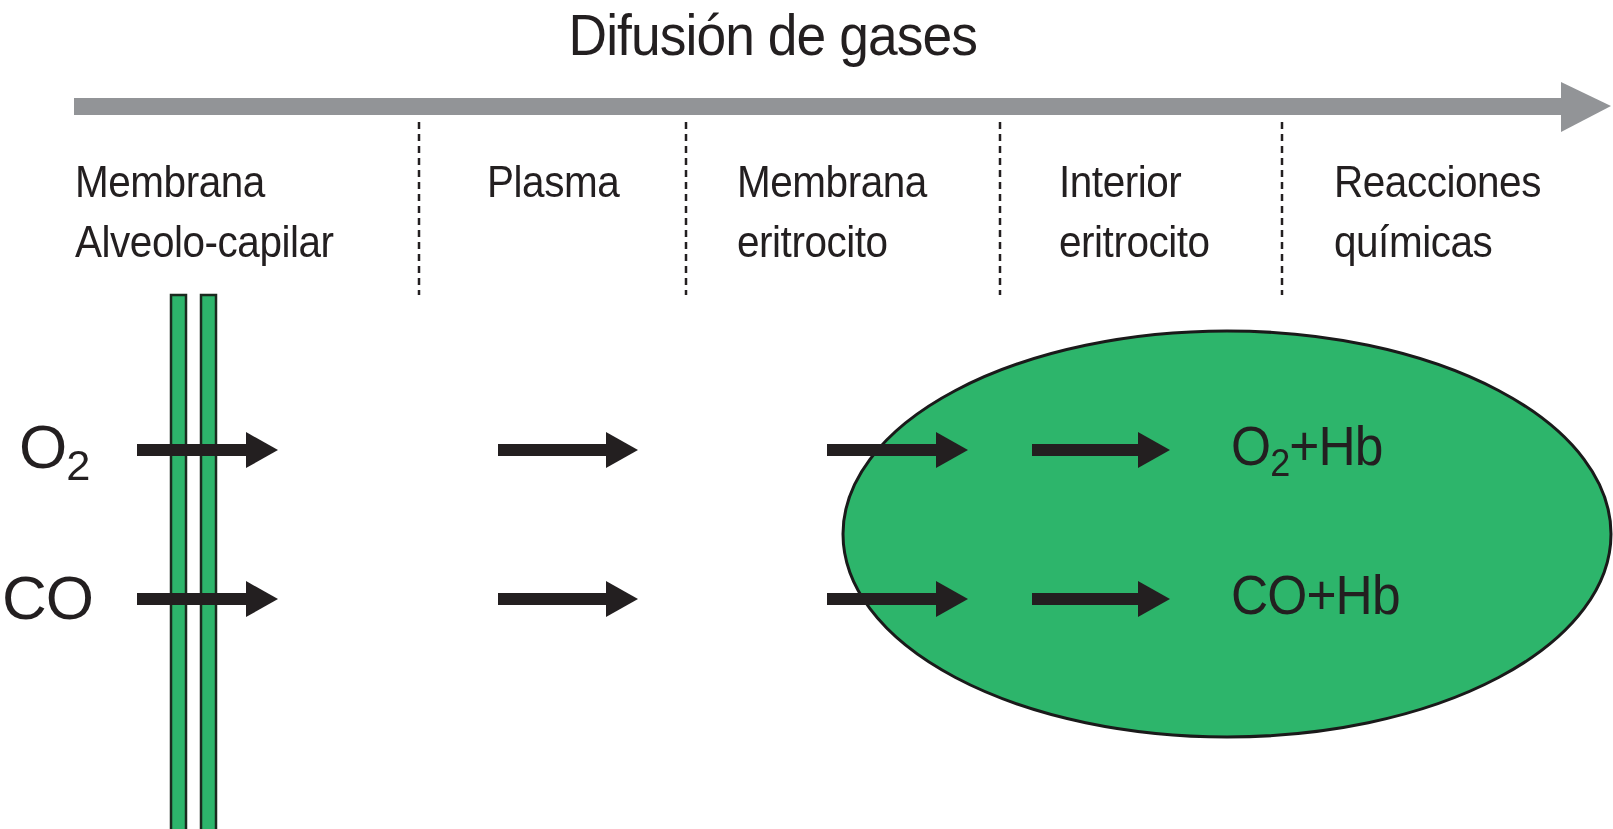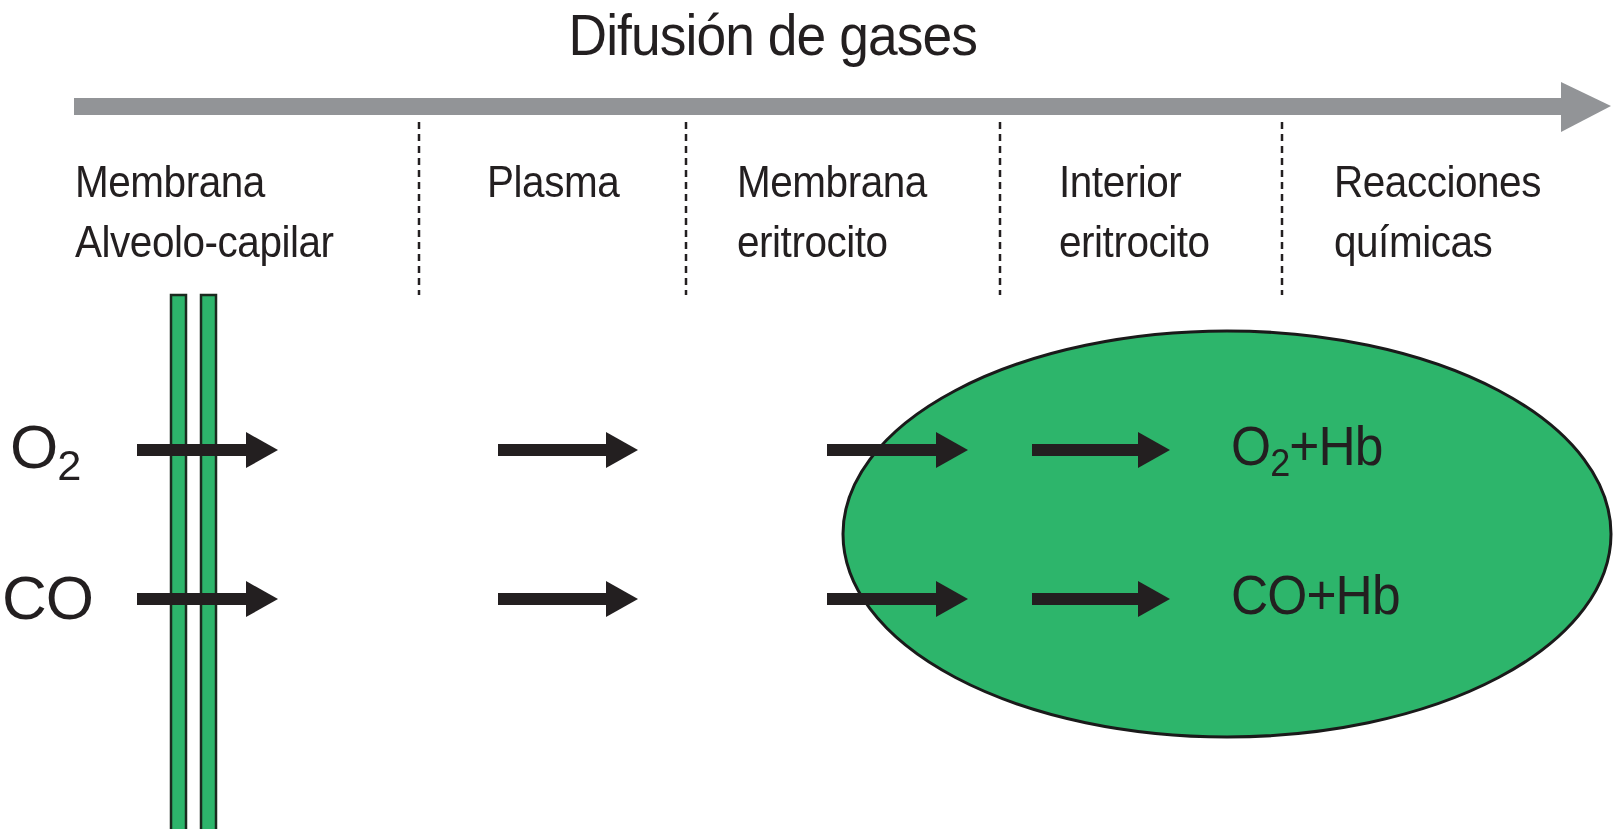--- a/index.html
+++ b/index.html
@@ -91,17 +91,17 @@
 </div>
 <div class="stage" style="left:1059px;">
   <div>Interior</div>
   <div>eritrocito</div>
 </div>
 <div class="stage" style="left:1334px;">
   <div>Reacciones</div>
   <div>químicas</div>
 </div>
 
-<div class="gas" style="left:10px; top:412px;text-align:center;"><span>O</span><sub>2</sub></div>
+<div class="gas" style="left:19px; top:412px;text-align:center;"><span>O</span><sub>2</sub></div>
 <div class="gas" style="left:2px; top:563px;"><span>CO</span><sub></sub></div>
 
 <div class="prod" style="left:1231px; top:414px;"><span>O</span><sub>2</sub><span>+Hb</span></div>
 <div class="prod" style="left:1231px; top:563px;"><span>CO</span><sub></sub><span>+Hb</span></div>
 
 </body></html>

